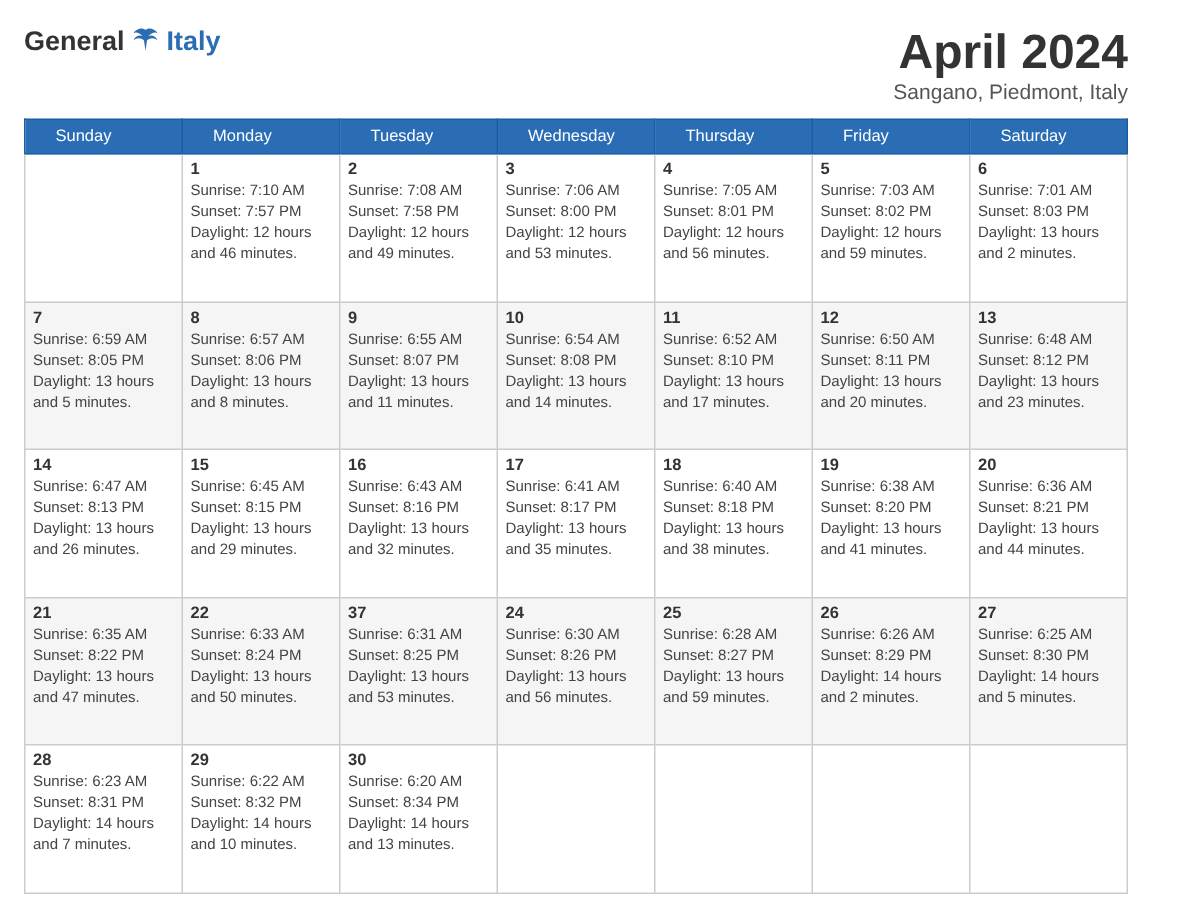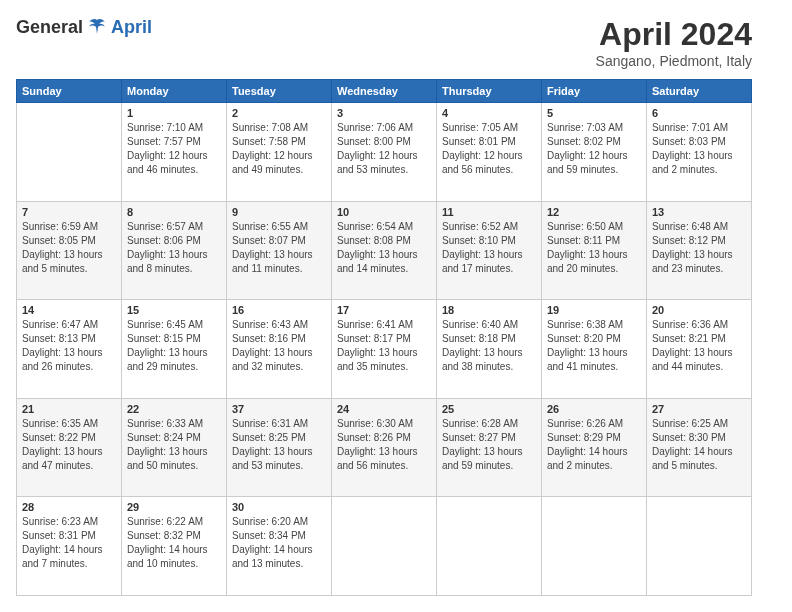--- a/index.html
+++ b/index.html
@@ -49,22 +49,22 @@
     .calendar {
       flex: 1;
       border: 1px solid #ccc;
       border-collapse: collapse;
       width: 100%;
     }
     .calendar th {
       background: #2a6db5;
       color: #fff;
       font-size: 11px;
-      font-weight: bold;
-      padding: 5px 5px;
+      font-weight: normal;
+      padding: 5px 20px;
       border: 1px solid #1a5da5;
       text-align: left;
     }
     .calendar td {
       border: 1px solid #ccc;
       vertical-align: top;
       padding: 4px 5px;
       font-size: 9.5px;
       color: #333;
       width: calc(100% / 7);
@@ -98,21 +98,21 @@
 <body>
 
 <div class="page">
   <div class="header">
     <div class="logo">
       <div class="logo-text">
         <span style="font-size:18px;font-weight:bold;color:#333;">General</span>
         <svg width="22" height="22" viewBox="0 0 22 22" style="margin:0 1px;">
           <path d="M11 4 C13 2, 17 3, 19 6 C17 5, 15 6, 13 8 C15 7, 18 8, 19 11 C17 9, 14 9, 12 11 L11 18 L10 11 C8 9, 5 9, 3 11 C4 8, 7 7, 9 8 C7 6, 5 5, 3 6 C5 3, 9 2, 11 4Z" fill="#2a6db5"></path>
         </svg>
-        <span style="font-size:18px;font-weight:bold;color:#2a6db5;">April</span>
+        <span style="font-size:18px;font-weight:bold;color:#2a6db5;">Italy</span>
       </div>
     </div>
     <div class="title-block">
       <div class="month-title">April 2024</div>
       <div class="location">Sangano, Piedmont, Italy</div>
     </div>
   </div>
 
   <table class="calendar">
     <thead>

